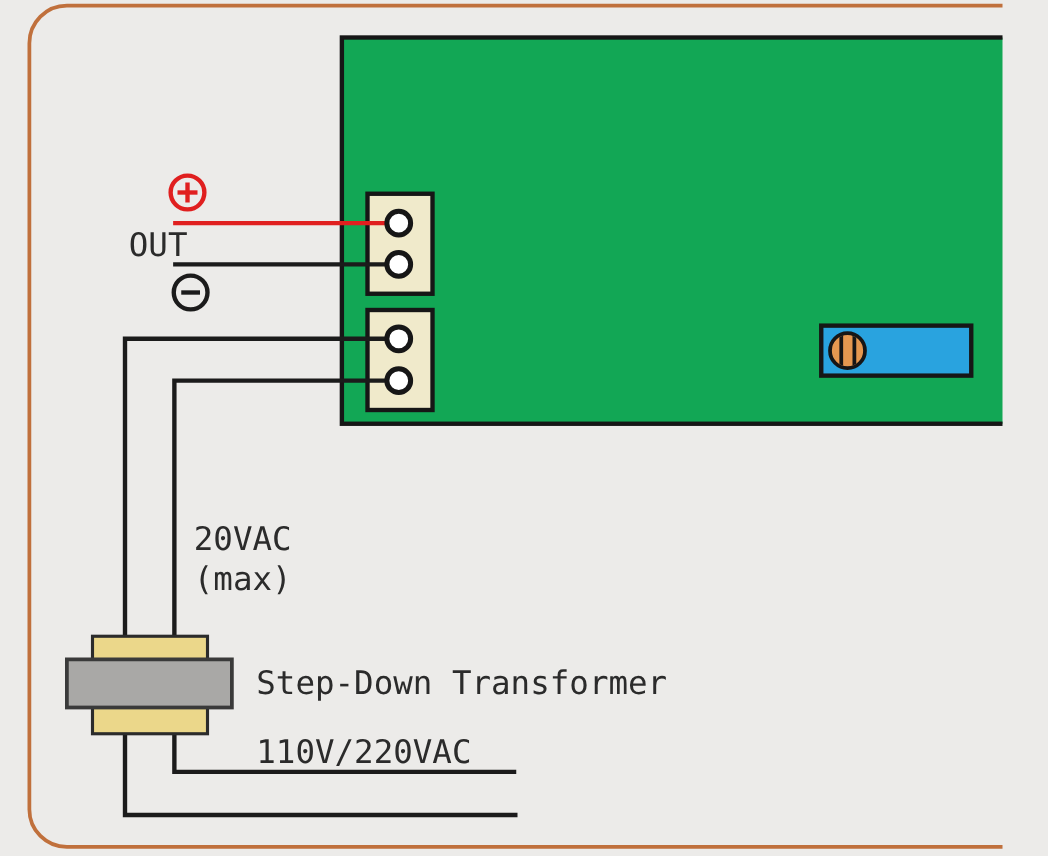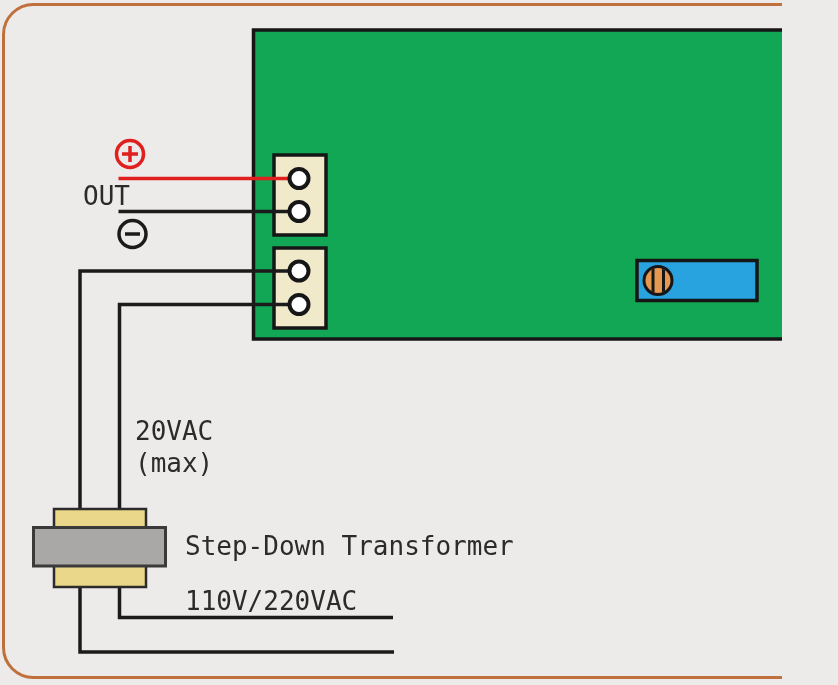--- a/index.html
+++ b/index.html
@@ -6,20 +6,21 @@
     margin: 0;
     padding: 0;
     background: #ECEBE9;
     font-family: "DejaVu Sans Mono", "Liberation Mono", monospace;
   }
   .canvas-wrap {
     position: relative;
     width: 782px;
     height: 685px;
     overflow: hidden;
+    margin-left: 20px;
   }
   svg { display: block; }
   .lbl {
     font-family: "DejaVu Sans Mono", "Liberation Mono", monospace;
     font-size: 26px;
     fill: #2B2B2B;
     letter-spacing: 0px;
   }
 </style>
 </head>

